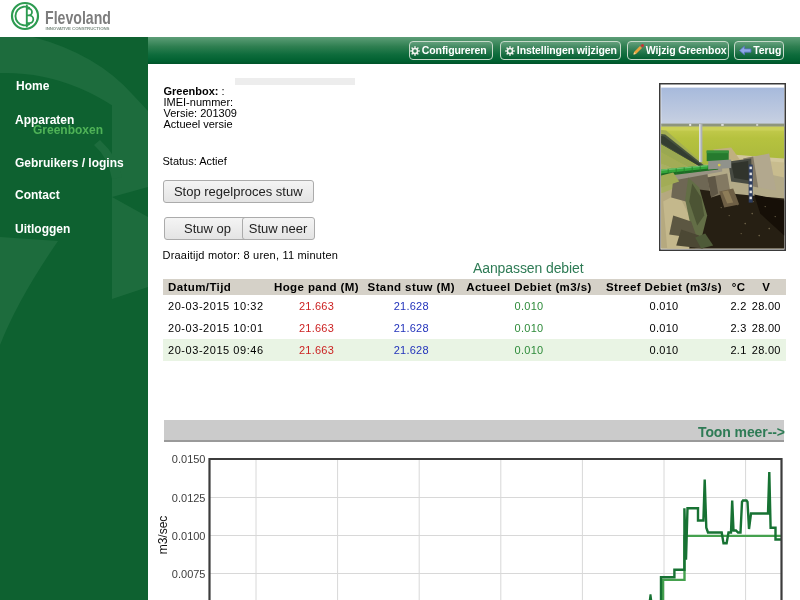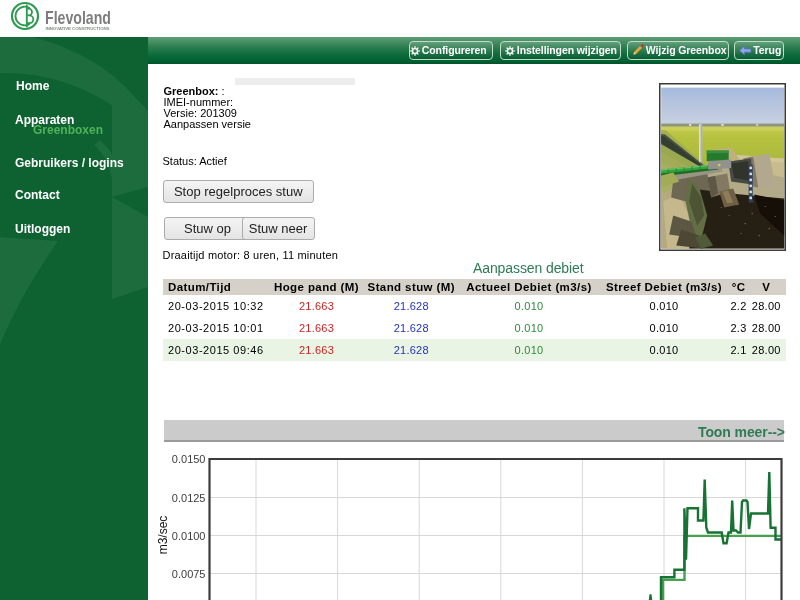--- a/index.html
+++ b/index.html
@@ -87,21 +87,21 @@
     <div class="mi" style="left:33px; top:85.8px; color:#4fb357;">Greenboxen</div>
     <div class="mi" style="left:15px; top:119.2px;">Gebruikers / logins</div>
     <div class="mi" style="left:15px; top:151.2px;">Contact</div>
     <div class="mi" style="left:15px; top:184.8px;">Uitloggen</div>
   </div>
 
   <div class="abs" style="left:235px;top:78px;width:120px;height:7px;background:#ededed;"></div>
   <div class="t11" style="left:163.5px; top:85px;"><b>Greenbox:</b> :</div>
   <div class="t11" style="left:163.5px; top:96px;">IMEI-nummer:</div>
   <div class="t11" style="left:163.5px; top:107px;">Versie: 201309</div>
-  <div class="t11" style="left:163.5px; top:118px;">Aanpassen versiе</div>
+  <div class="t11" style="left:163.5px; top:118px;">Actueel versiе</div>
   <div class="t11" style="left:162.5px; top:155px;">Status: Actief</div>
 
   <div class="gbtn" style="left:163px; top:180px; width:150.5px; height:23px; line-height:21px;">Stop regelproces stuw</div>
   <div class="gbtn" style="left:164px; top:217px; width:87px; height:23px; line-height:21px;">Stuw op</div>
   <div class="gbtn" style="left:241.5px; top:217px; width:73px; height:23px; line-height:21px;">Stuw neer</div>
 
   <div class="t11" style="left:162.5px; top:249px; letter-spacing:0.2px;">Draaitijd motor: 8 uren, 11 minuten</div>
   <div class="glink" style="left:473px; top:259.5px;">Aanpassen debiet</div>
 
   <table id="dtable">

